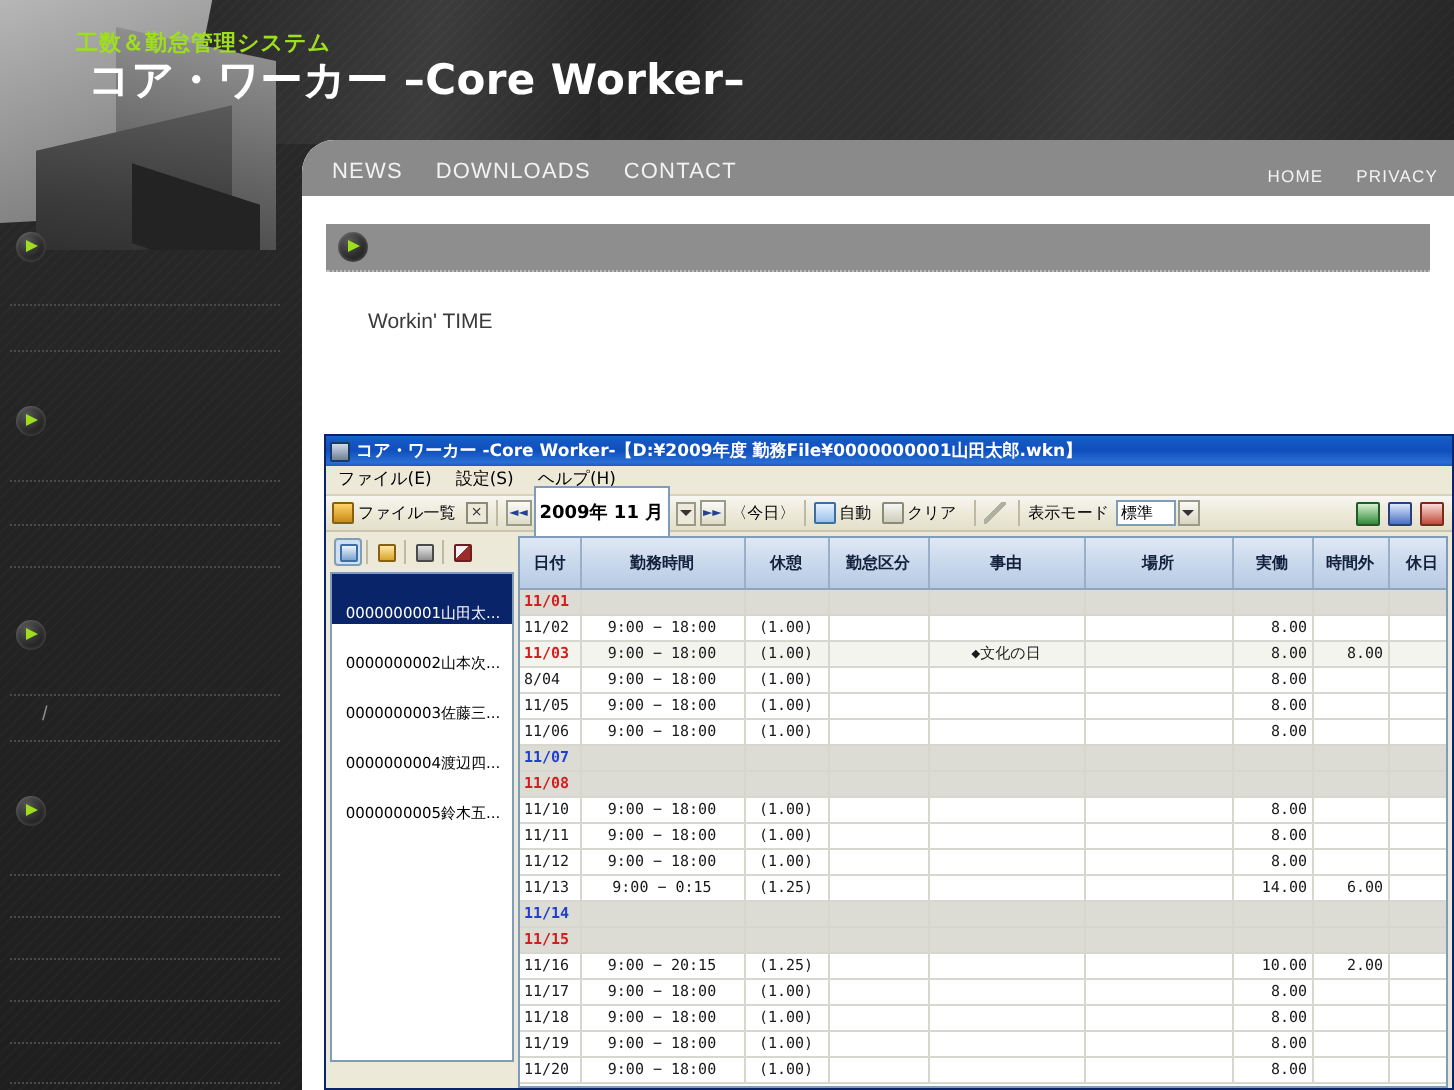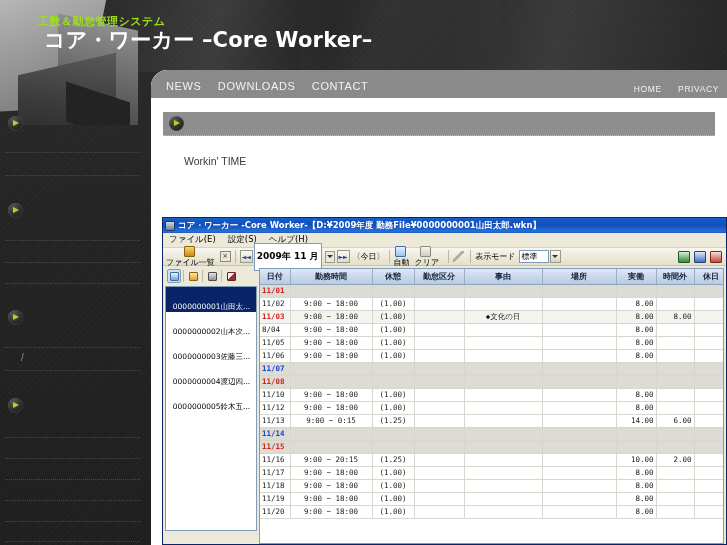--- a/index.html
+++ b/index.html
@@ -176,22 +176,22 @@
   }
 
   .tool-bar {
     height: 18px;
     background: linear-gradient(180deg, #f7f6f1 0%, #ece9d8 55%, #e2dfcb 100%);
     display: flex; align-items: center; padding: 0 3px;
     border-bottom: 1px solid #c9c5ae;
     position: relative;
   }
   .tb-item {
-    display: flex; align-items: center; font-size: 8px; color: #000;
-    white-space: nowrap; margin-right: 5px; flex-direction: column;
+    display: flex; align-items: flex-start; font-size: 8px; color: #000;
+    white-space: nowrap; margin-right: 5px;
   }
   .tb-ico {
     width: 11px; height: 11px; margin-right: 2px; flex: 0 0 auto;
     border-radius: 1px;
   }
   .ico-person { background: linear-gradient(180deg,#ffd36b,#c98a16); border:1px solid #8a6010; }
   .ico-x {
     width: 11px; height: 11px; border: 1px solid #8b8b7c; background: #ece9d8;
     font-size: 7px; line-height: 9px; text-align: center; color: #333;
   }
@@ -278,21 +278,21 @@
 
   
   .grid-wrap {
     flex: 1 1 auto; border: 1px solid #7f9db9; background: #ffffff;
     margin: 2px 2px 2px 0; overflow: hidden; position: relative;
   }
   table.grid { border-collapse: collapse; width: 100%; table-layout: fixed; }
   table.grid th {
     background: linear-gradient(180deg, #dfe8f5 0%, #c9d8ec 50%, #b8cbe4 100%);
     border-right: 1px solid #9aaec7; border-bottom: 1px solid #8fa4be;
-    font-size: 8px; font-weight: bold; color: #14213d; height: 15px;
+    font-size: 8px; font-weight: bold; color: #14213d; height: 25px;
     padding: 0; text-align: center;
     font-family: "DejaVu Sans", sans-serif;
   }
   table.grid td {
     border-right: 1px solid #d7d7cf; border-bottom: 1px solid #d7d7cf;
     font-size: 7.5px; height: 13px; padding: 0 2px;
     color: #1a1a1a; white-space: nowrap; overflow: hidden;
     font-family: "DejaVu Sans Mono", monospace;
   }
   tr.r-normal td { background: #ffffff; }
@@ -568,20 +568,31 @@
               <td class="c-time">9:00  −  18:00</td>
               <td class="c-brk">(1.00)</td>
               <td class="c-evt"></td>
               <td class="c-evt"></td>
               <td class="c-evt"></td>
               <td class="c-num">8.00</td>
               <td class="c-num"></td>
               <td class="c-num"></td>
             </tr>
             <tr class="r-normal">
+              <td class="c-date">11/11</td>
+              <td class="c-time">9:00  −  18:00</td>
+              <td class="c-brk">(1.00)</td>
+              <td class="c-evt"></td>
+              <td class="c-evt"></td>
+              <td class="c-evt"></td>
+              <td class="c-num">8.00</td>
+              <td class="c-num"></td>
+              <td class="c-num"></td>
+            </tr>
+            <tr class="r-normal">
               <td class="c-date">11/12</td>
               <td class="c-time">9:00  −  18:00</td>
               <td class="c-brk">(1.00)</td>
               <td class="c-evt"></td>
               <td class="c-evt"></td>
               <td class="c-evt"></td>
               <td class="c-num">8.00</td>
               <td class="c-num"></td>
               <td class="c-num"></td>
             </tr>

